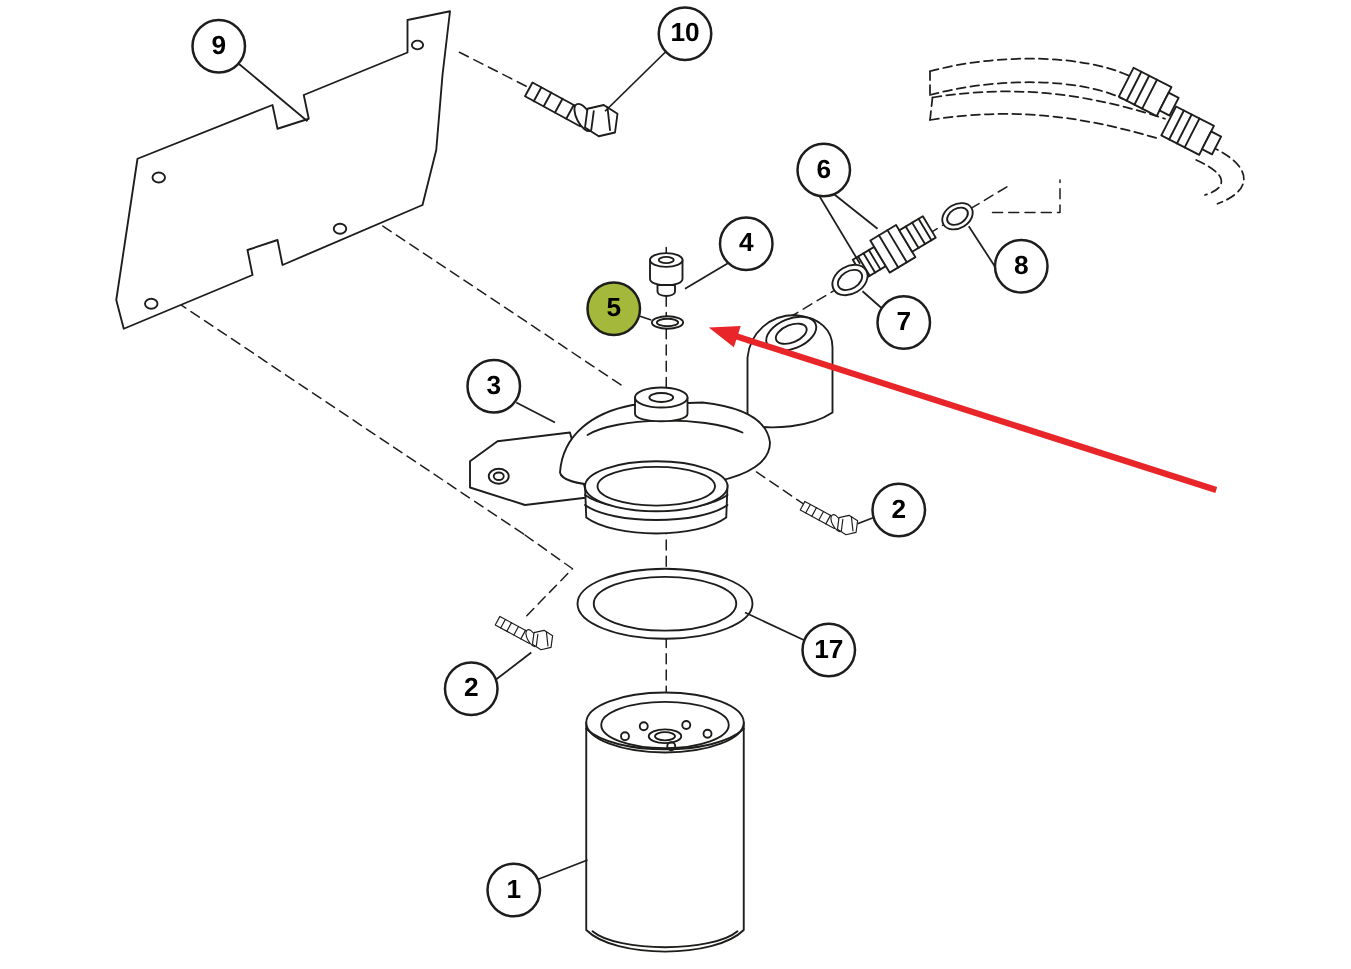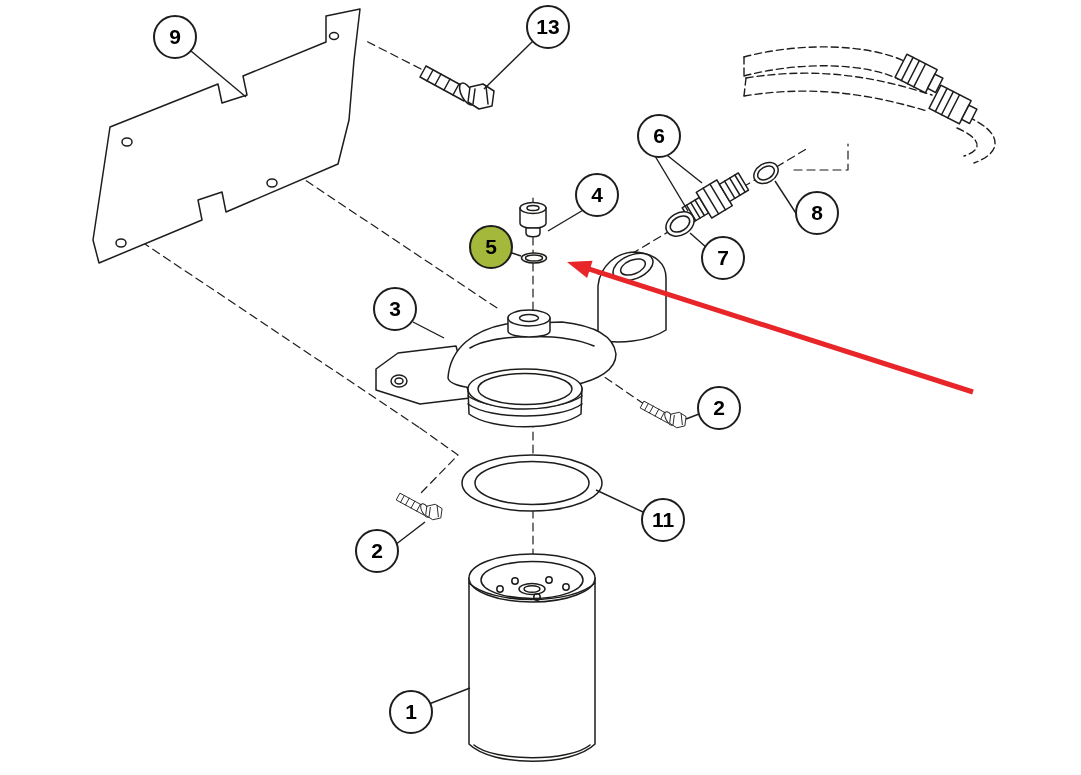--- a/index.html
+++ b/index.html
@@ -200,26 +200,26 @@
       <line x1="699" y1="414" x2="686" y2="419" stroke="#1d1d1b" stroke-width="1.4"></line>
       <line x1="395" y1="545" x2="425" y2="522" stroke="#1d1d1b" stroke-width="1.4"></line>
       <line x1="643" y1="512" x2="596" y2="490" stroke="#1d1d1b" stroke-width="1.4"></line>
       <line x1="429" y1="704" x2="470" y2="688" stroke="#1d1d1b" stroke-width="1.4"></line>
       <line x1="973" y1="392" x2="578.4284359093708" y2="265.65935139955224" stroke="#e8262a" stroke-width="5"></line>
       <polygon points="567,262 592.6013853684057,260.74737586707636 587.1123582690774,277.8900297311325" fill="#e8262a"></polygon>
     </svg>
 
   <div id="callout-layer">
       <div class="callout" style="left: 175px; top: 37px; border-color: rgb(29, 29, 27);">9</div>
-      <div class="callout" style="left: 548px; top: 27px; border-color: rgb(29, 29, 27);">13</div>
+      <div class="callout" style="left: 548px; top: 27px; border-color: rgb(29, 29, 27);">10</div>
       <div class="callout" style="left: 659px; top: 136px; border-color: rgb(29, 29, 27);">6</div>
       <div class="callout" style="left: 597px; top: 195px; border-color: rgb(29, 29, 27);">4</div>
       <div class="callout" style="left: 817px; top: 213px; border-color: rgb(29, 29, 27);">8</div>
       <div class="callout highlighted" style="left: 491px; top: 247px; border-color: rgb(29, 29, 27); background: rgb(164, 184, 60);">5</div>
       <div class="callout" style="left: 723px; top: 258px; border-color: rgb(29, 29, 27);">7</div>
       <div class="callout" style="left: 395px; top: 309px; border-color: rgb(29, 29, 27);">3</div>
       <div class="callout" style="left: 719px; top: 408px; border-color: rgb(29, 29, 27);">2</div>
       <div class="callout" style="left: 377px; top: 551px; border-color: rgb(29, 29, 27);">2</div>
-      <div class="callout" style="left: 663px; top: 520px; border-color: rgb(29, 29, 27);">11</div>
+      <div class="callout" style="left: 663px; top: 520px; border-color: rgb(29, 29, 27);">17</div>
       <div class="callout" style="left: 411px; top: 712px; border-color: rgb(29, 29, 27);">1</div>
     </div>
 
 </div>
 
 </body></html>

